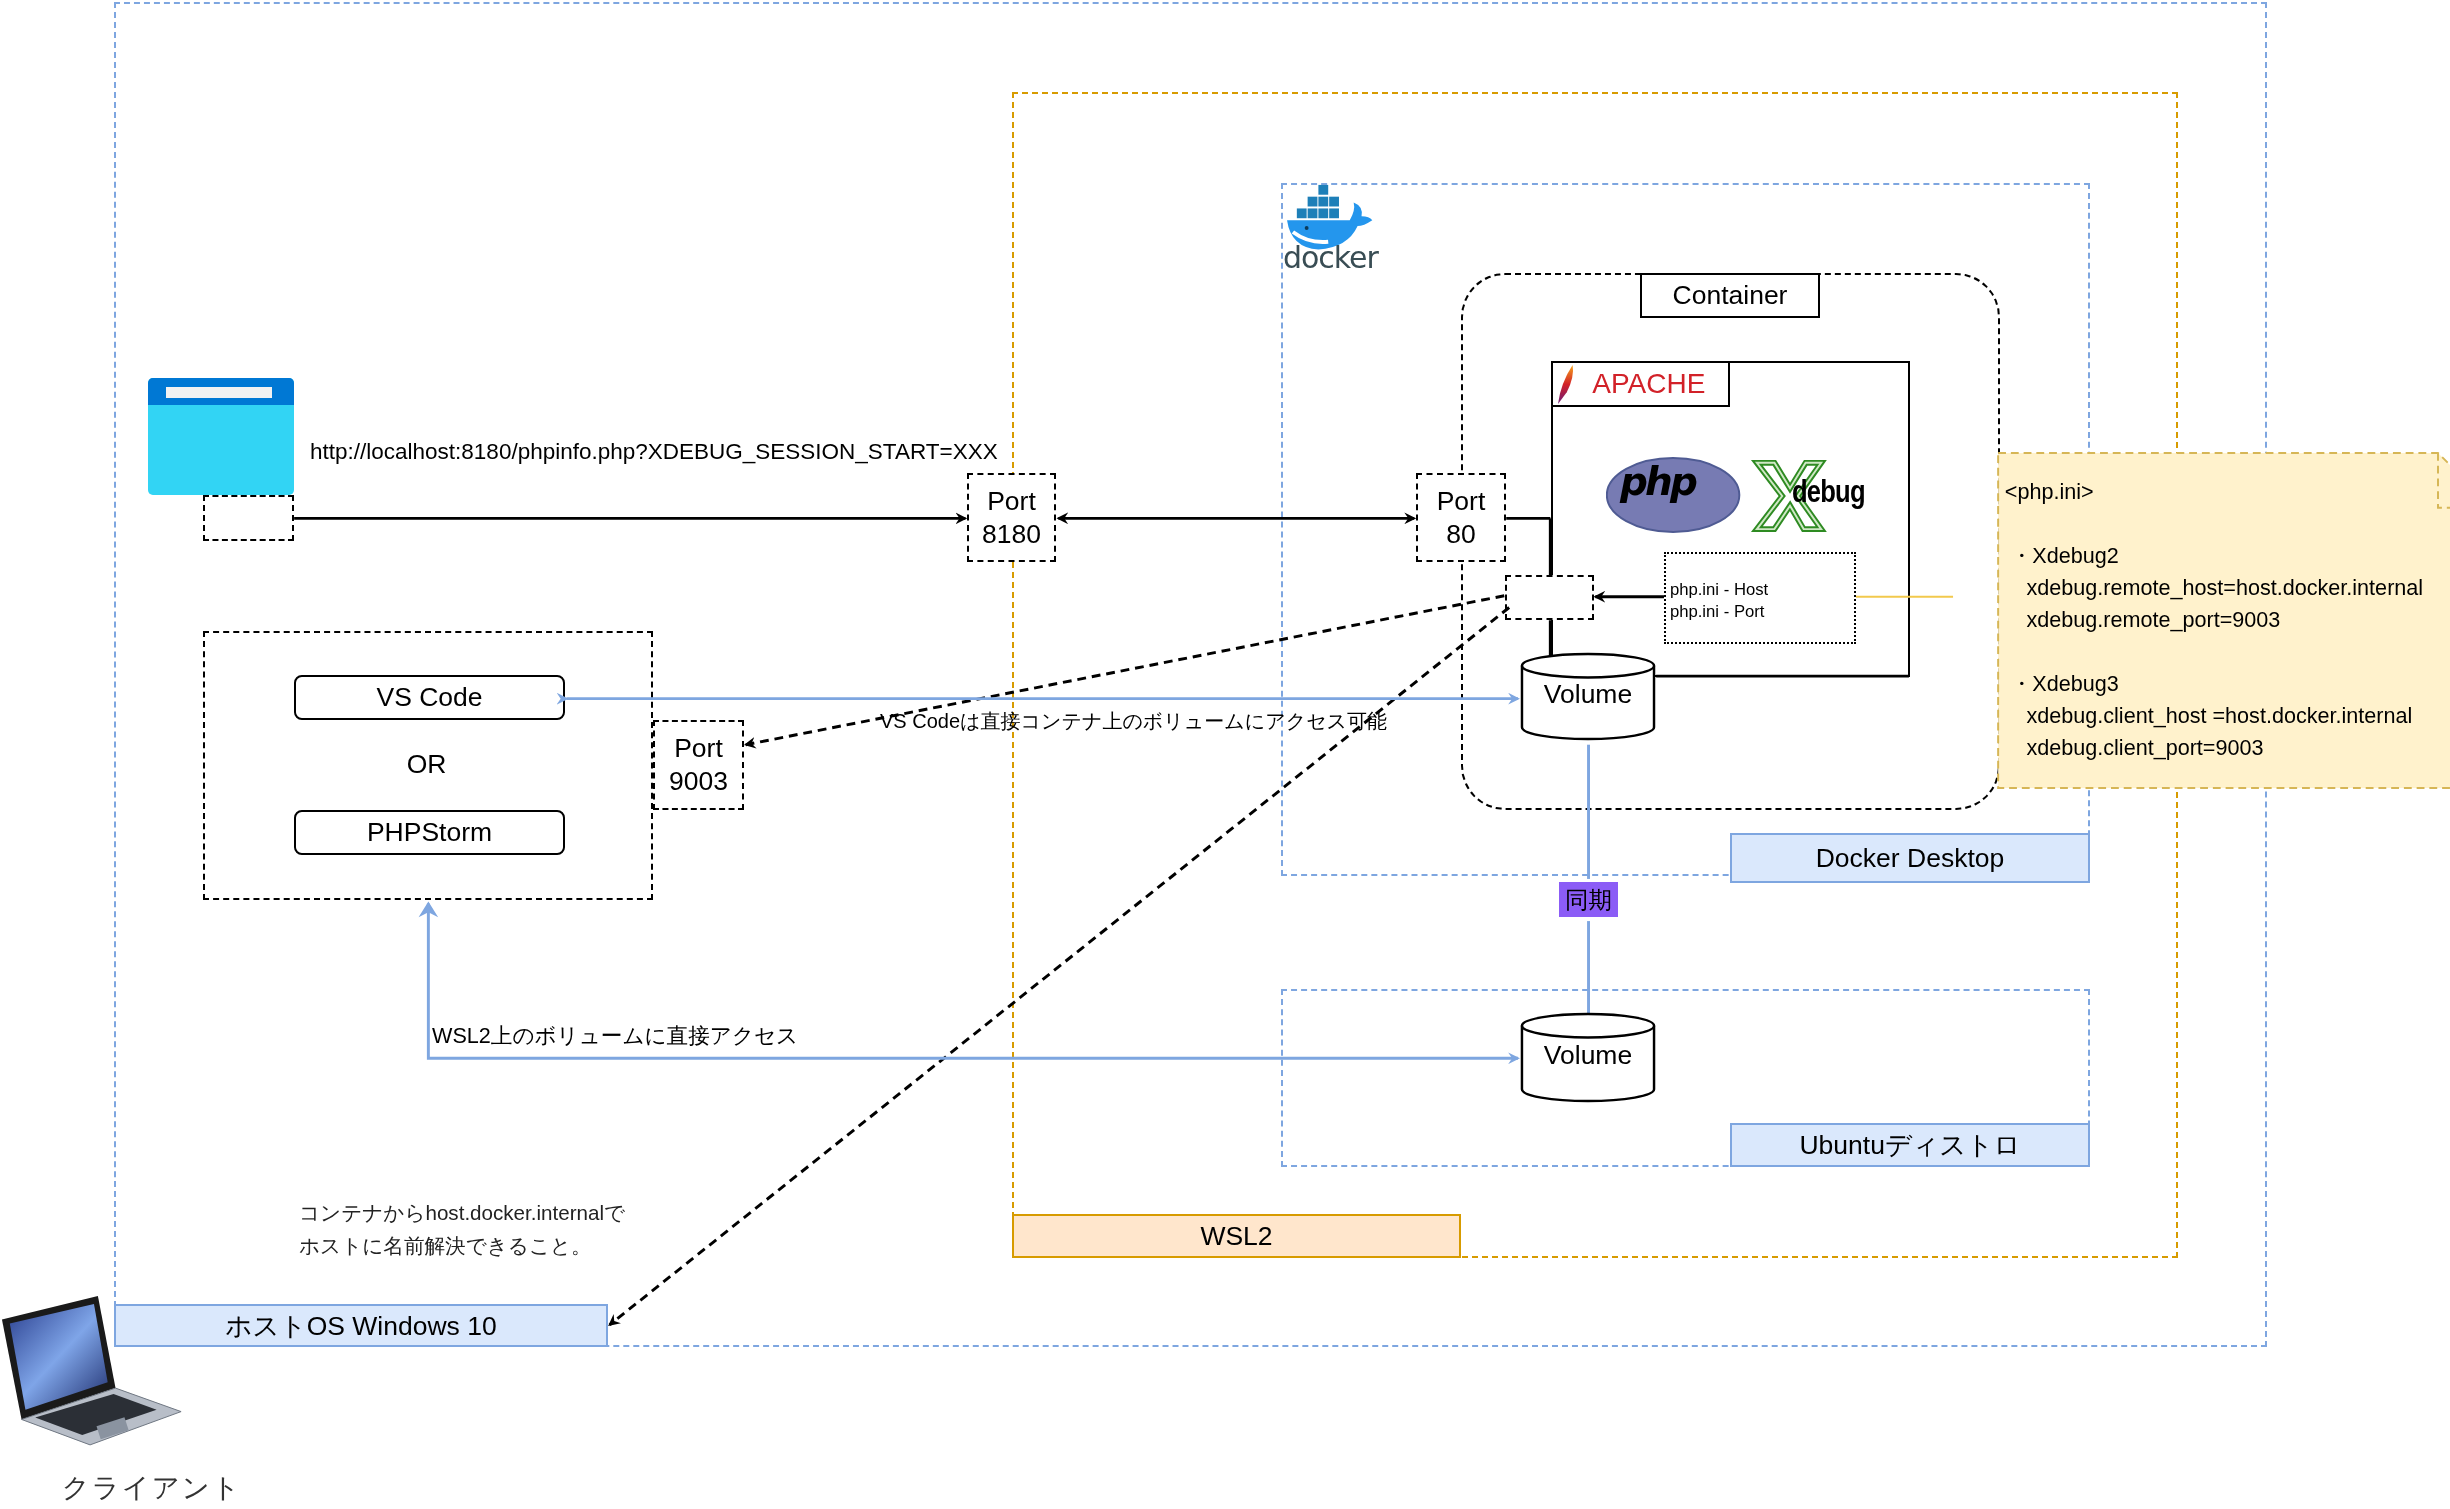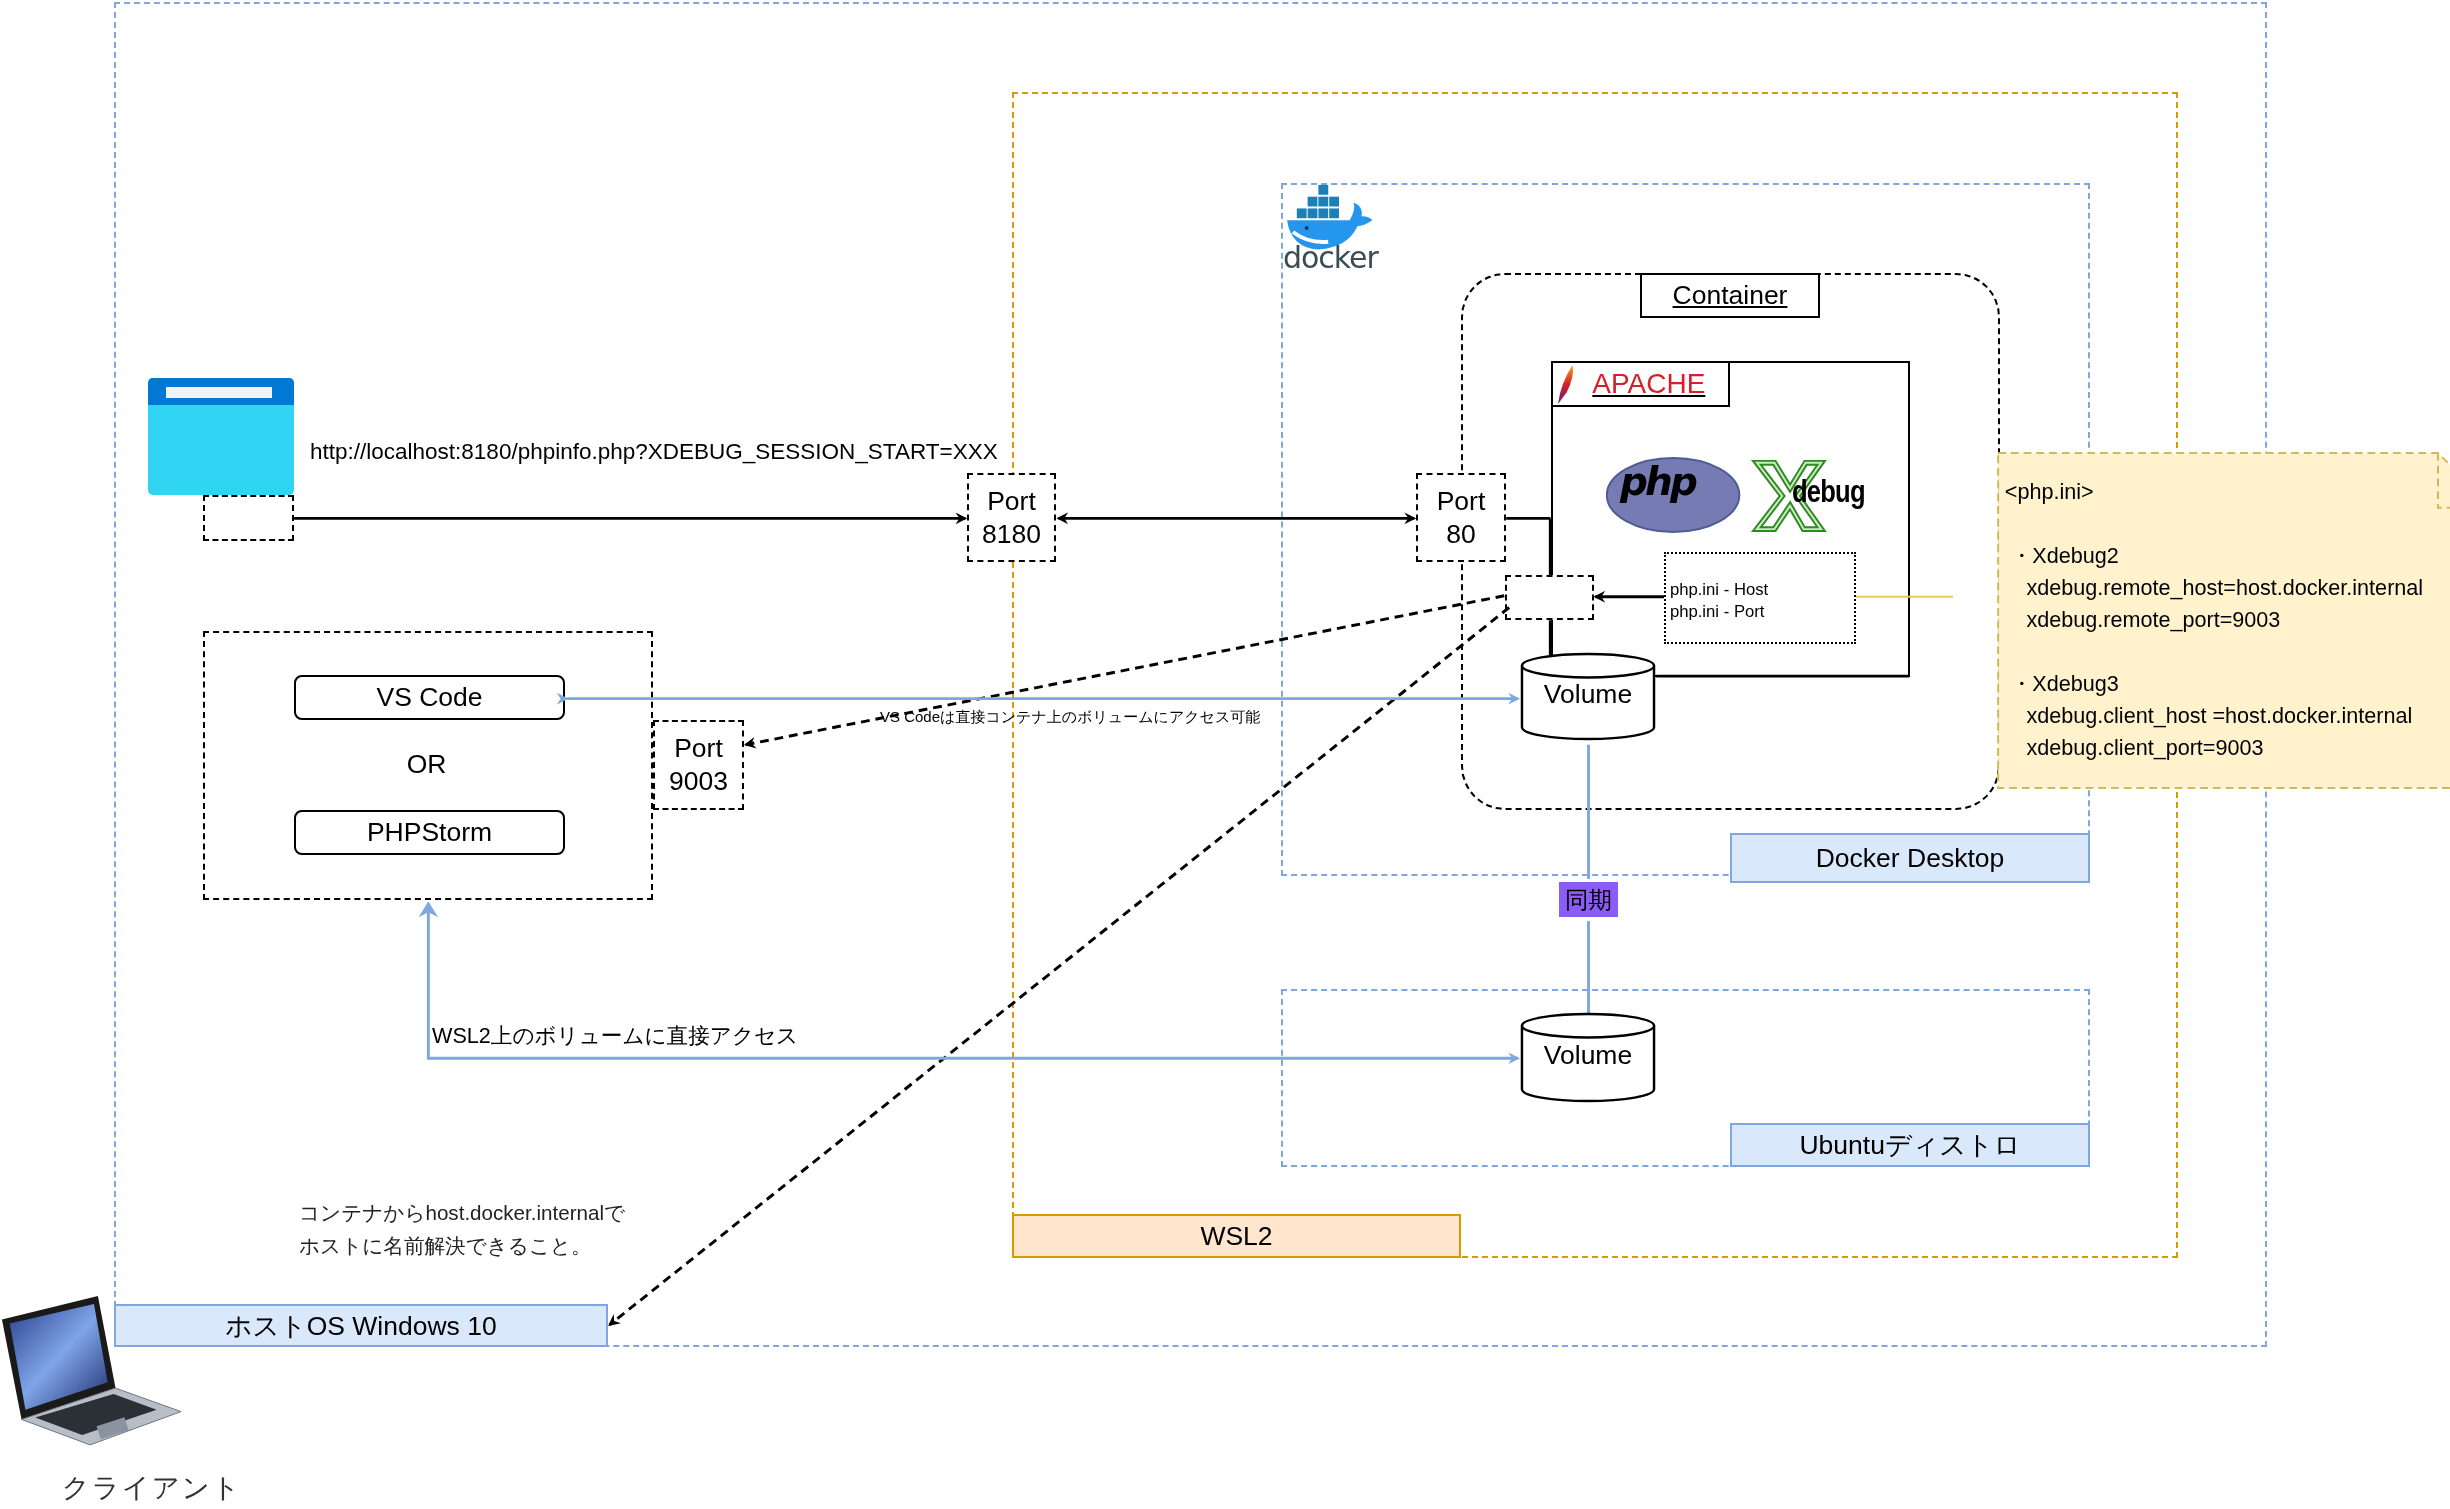--- a/index.html
+++ b/index.html
@@ -9,21 +9,21 @@
   .lbl { display:flex; align-items:center; justify-content:center; text-align:center; }
   .t26 { font-size:26.5px; }
   svg#wires { position:absolute; left:0; top:0; width:2450px; height:1509px; pointer-events:none; }
   .region-host { border:2px dashed #7ea6e0; }
   .region-wsl { border:2.5px dashed #d79b00; }
   .region-docker { border:2px dashed #7ea6e0; }
   .region-ubuntu { border:2px dashed #7ea6e0; }
   .blue-label { background:#dae8fc; border:2.5px solid #7ea6e0; }
   .orange-label { background:#ffe6cc; border:2.5px solid #d79b00; }
   .dashed-black { border:2.9px dashed #000; background:#fff; }
-  .solid-black { border:2.5px solid #000; background:#fff;text-decoration:underline; }
+  .solid-black { border:2.5px solid #000; background:#fff; }
   .rounded-tool { border:2.5px solid #000; border-radius:7.8px; background:#fff; }
   .container-frame { border:2.9px dashed #000; border-radius:44px; }
   .dotted-box { border:2.9px dotted #000; background:#fff; }
   .plain-text { font-size:22.5px; white-space:nowrap; }
   .cyl { position:absolute; }
 </style>
 </head>
 <body>
 
 <div class="abs region-host" style="left:114px;top:2px;width:2153px;height:1345px;"></div>
@@ -162,21 +162,21 @@
   <div class="abs lbl t26" style="left:0;top:25.5px;width:136px;height:33px;">Volume</div>
 </div>
 <div class="cyl" style="left:1520px;top:1012px;width:136px;height:91px;">
   <svg width="136" height="91" viewBox="0 0 139 93">
     <path d="M2 14 V79 A67.5 12 0 0 0 137 79 V14" fill="#fff" stroke="#000" stroke-width="2.5"></path>
     <ellipse cx="69.5" cy="14" rx="67.5" ry="12" fill="#fff" stroke="#000" stroke-width="2.5"></ellipse>
   </svg>
   <div class="abs lbl t26" style="left:0;top:27.4px;width:136px;height:33px;">Volume</div>
 </div>
 
-<div class="abs plain-text" style="left:880px;top:708px;font-size:15px;">VS Codeは直接コンテナ上のボリュームにアクセス可能</div>
+<div class="abs plain-text" style="left:880px;top:708px;font-size:20px;">VS Codeは直接コンテナ上のボリュームにアクセス可能</div>
 <div class="abs lbl" style="left:1559px;top:882px;width:59px;height:35px;font-size:23.5px;background:#8b5cf6;">同期</div>
 <div class="abs plain-text" style="left:432px;top:1021px;font-size:21.6px;">WSL2上のボリュームに直接アクセス</div>
 <div class="abs plain-text" style="left:299px;top:1196px;font-size:20.6px;line-height:33px;color:#222;">
   <div>コンテナからhost.docker.internalで</div>
   <div>ホストに名前解決できること。</div>
 </div>
 
 <div class="abs" style="left:1953px;top:452px;width:497px;height:337px;margin-left:44px;">
   <svg width="497" height="337" viewBox="0 0 507 344" style="position:absolute;left:0;top:0;">
     <path d="M1 1 H450 L506 57 V343 H1 Z" fill="#fff2cc" stroke="#d6b656" stroke-width="2" stroke-dasharray="8,5"></path>

